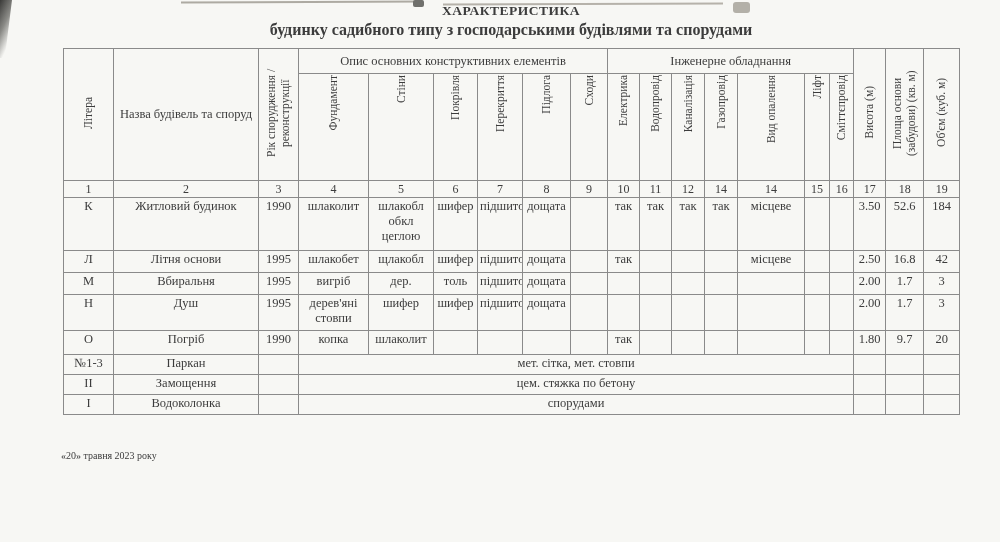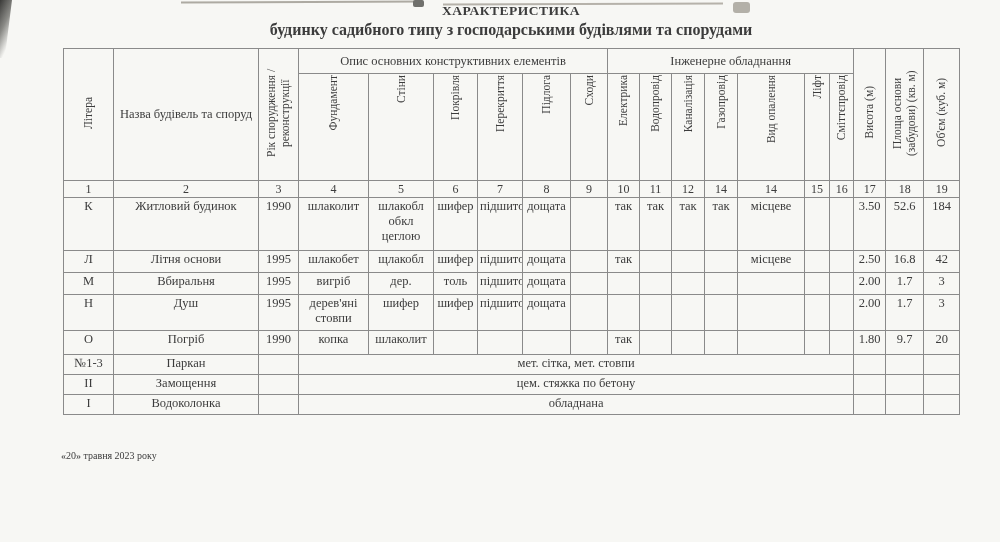--- a/index.html
+++ b/index.html
@@ -275,21 +275,21 @@
         <td></td>
         <td class="span-txt" colspan="13">цем. стяжка по бетону</td>
         <td></td>
         <td></td>
         <td></td>
       </tr>
       <tr class="r-span">
         <td>І</td>
         <td class="name">Водоколонка</td>
         <td></td>
-        <td class="span-txt" colspan="13">обладнана</td>
+        <td class="span-txt" colspan="13">спорудами</td>
         <td></td>
         <td></td>
         <td></td>
       </tr>
     </tbody>
   </table>
 
   <div class="date-line">«20» травня 2023 року</div>
 
 </div>

